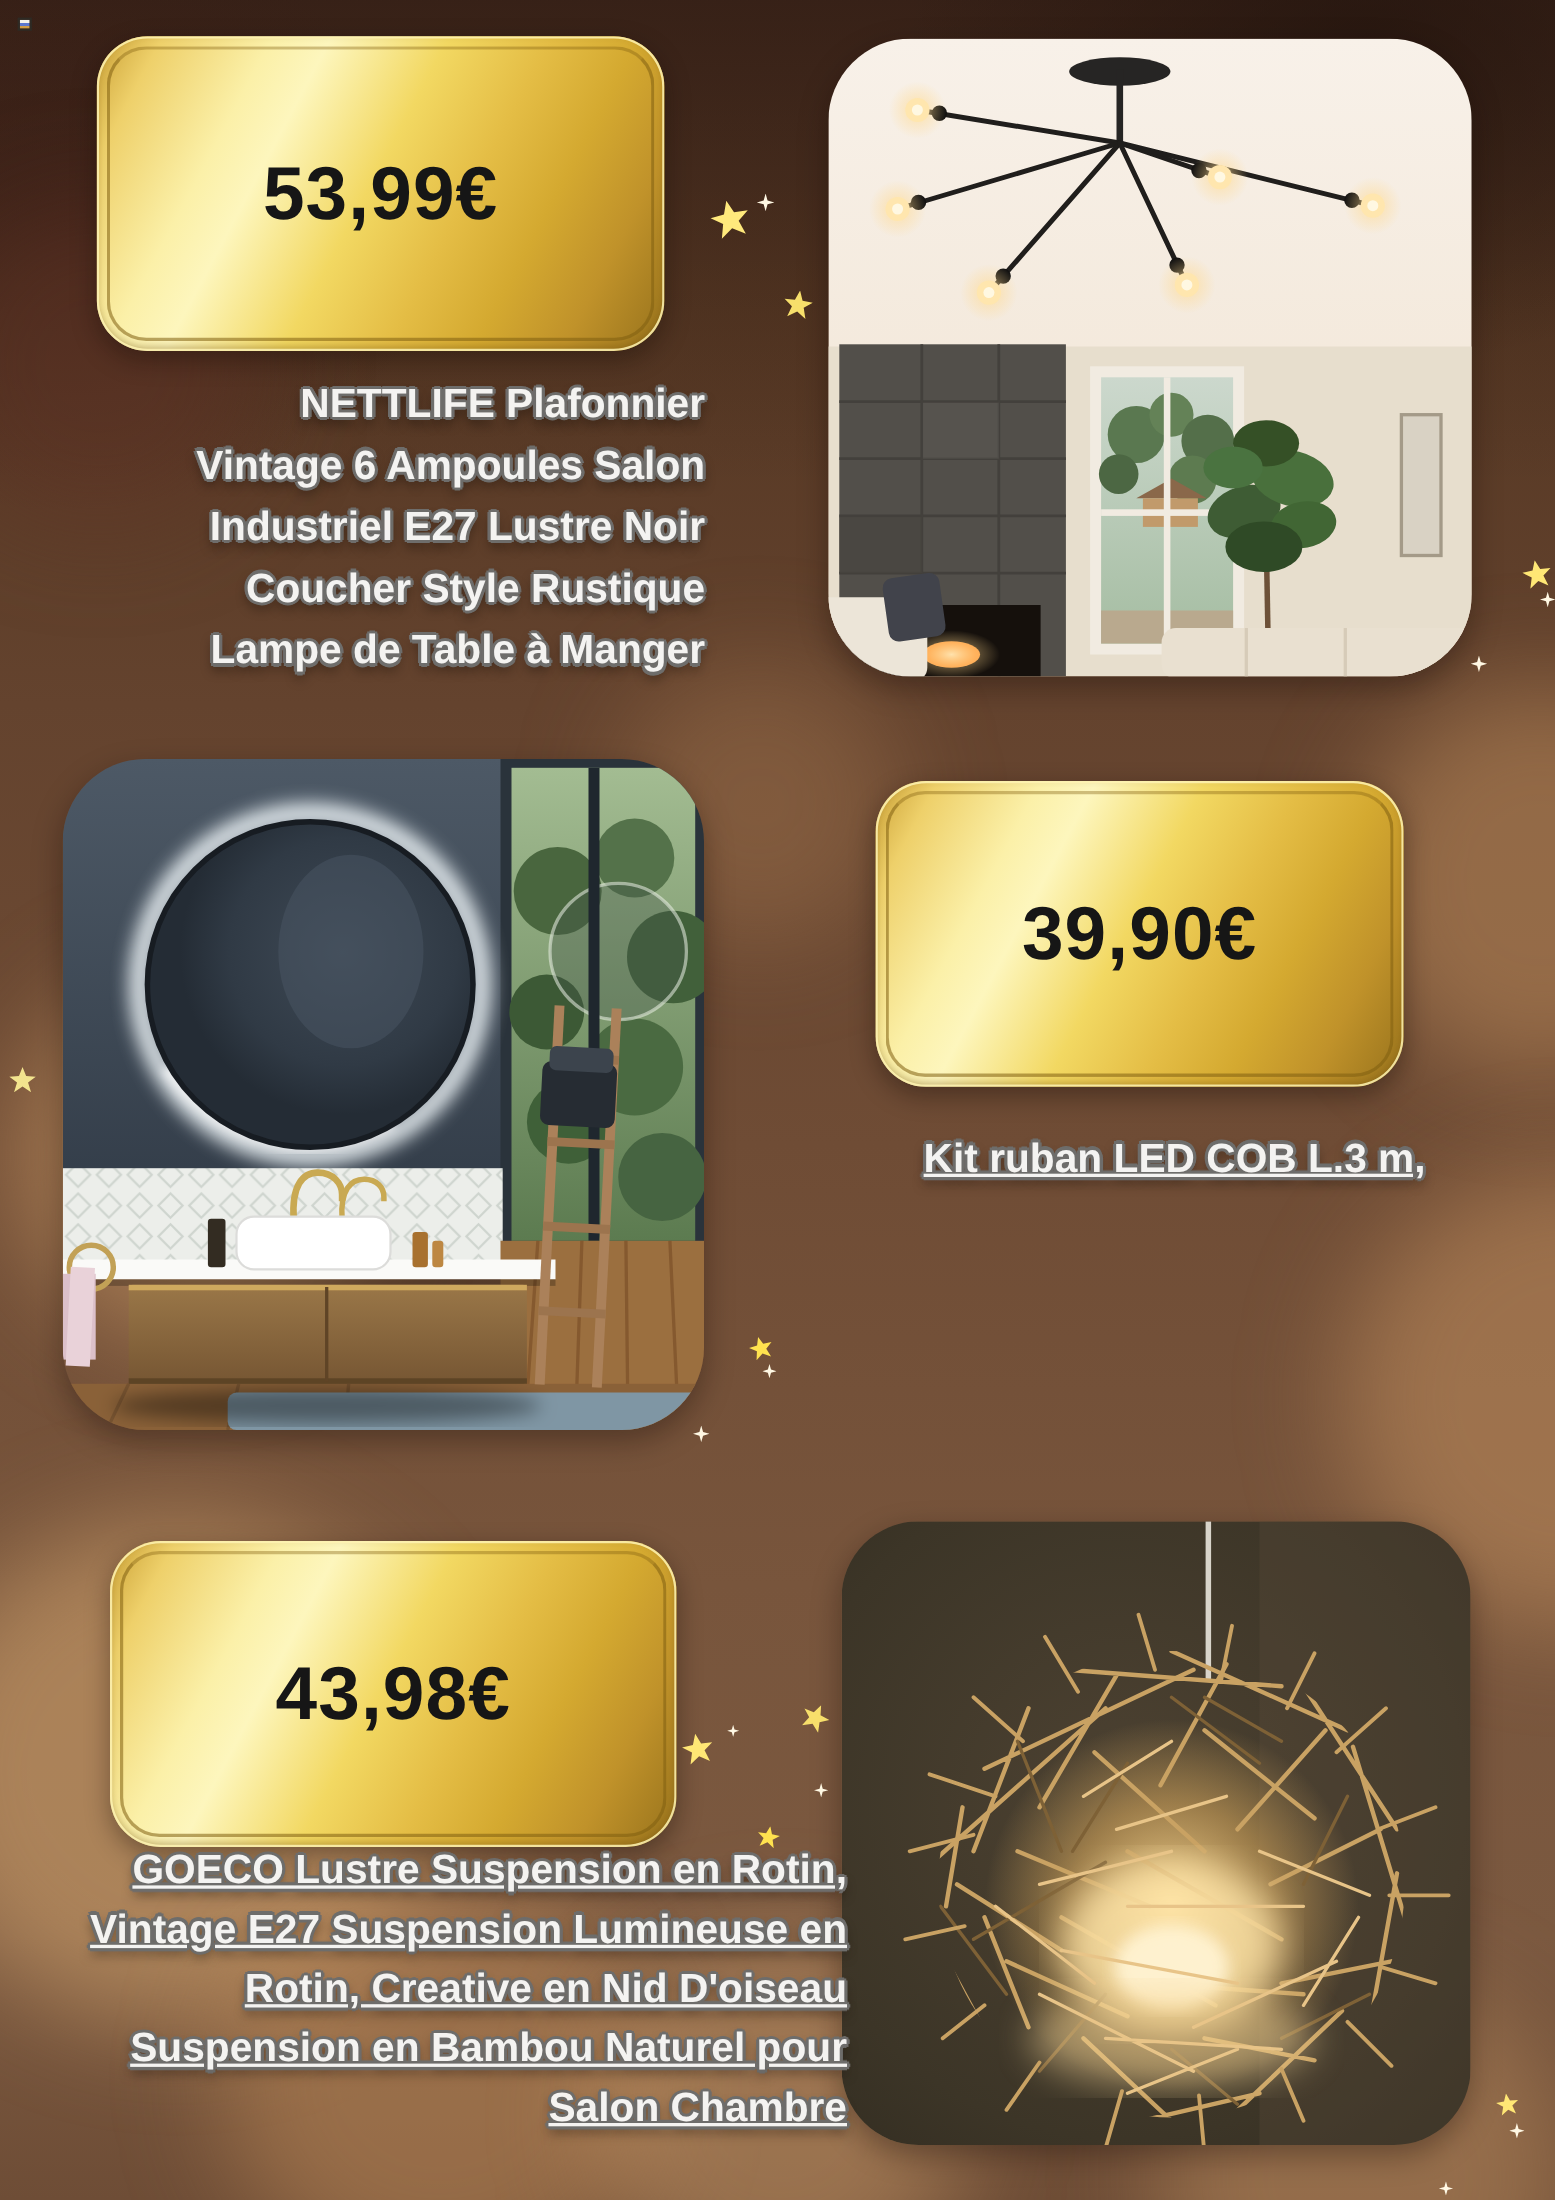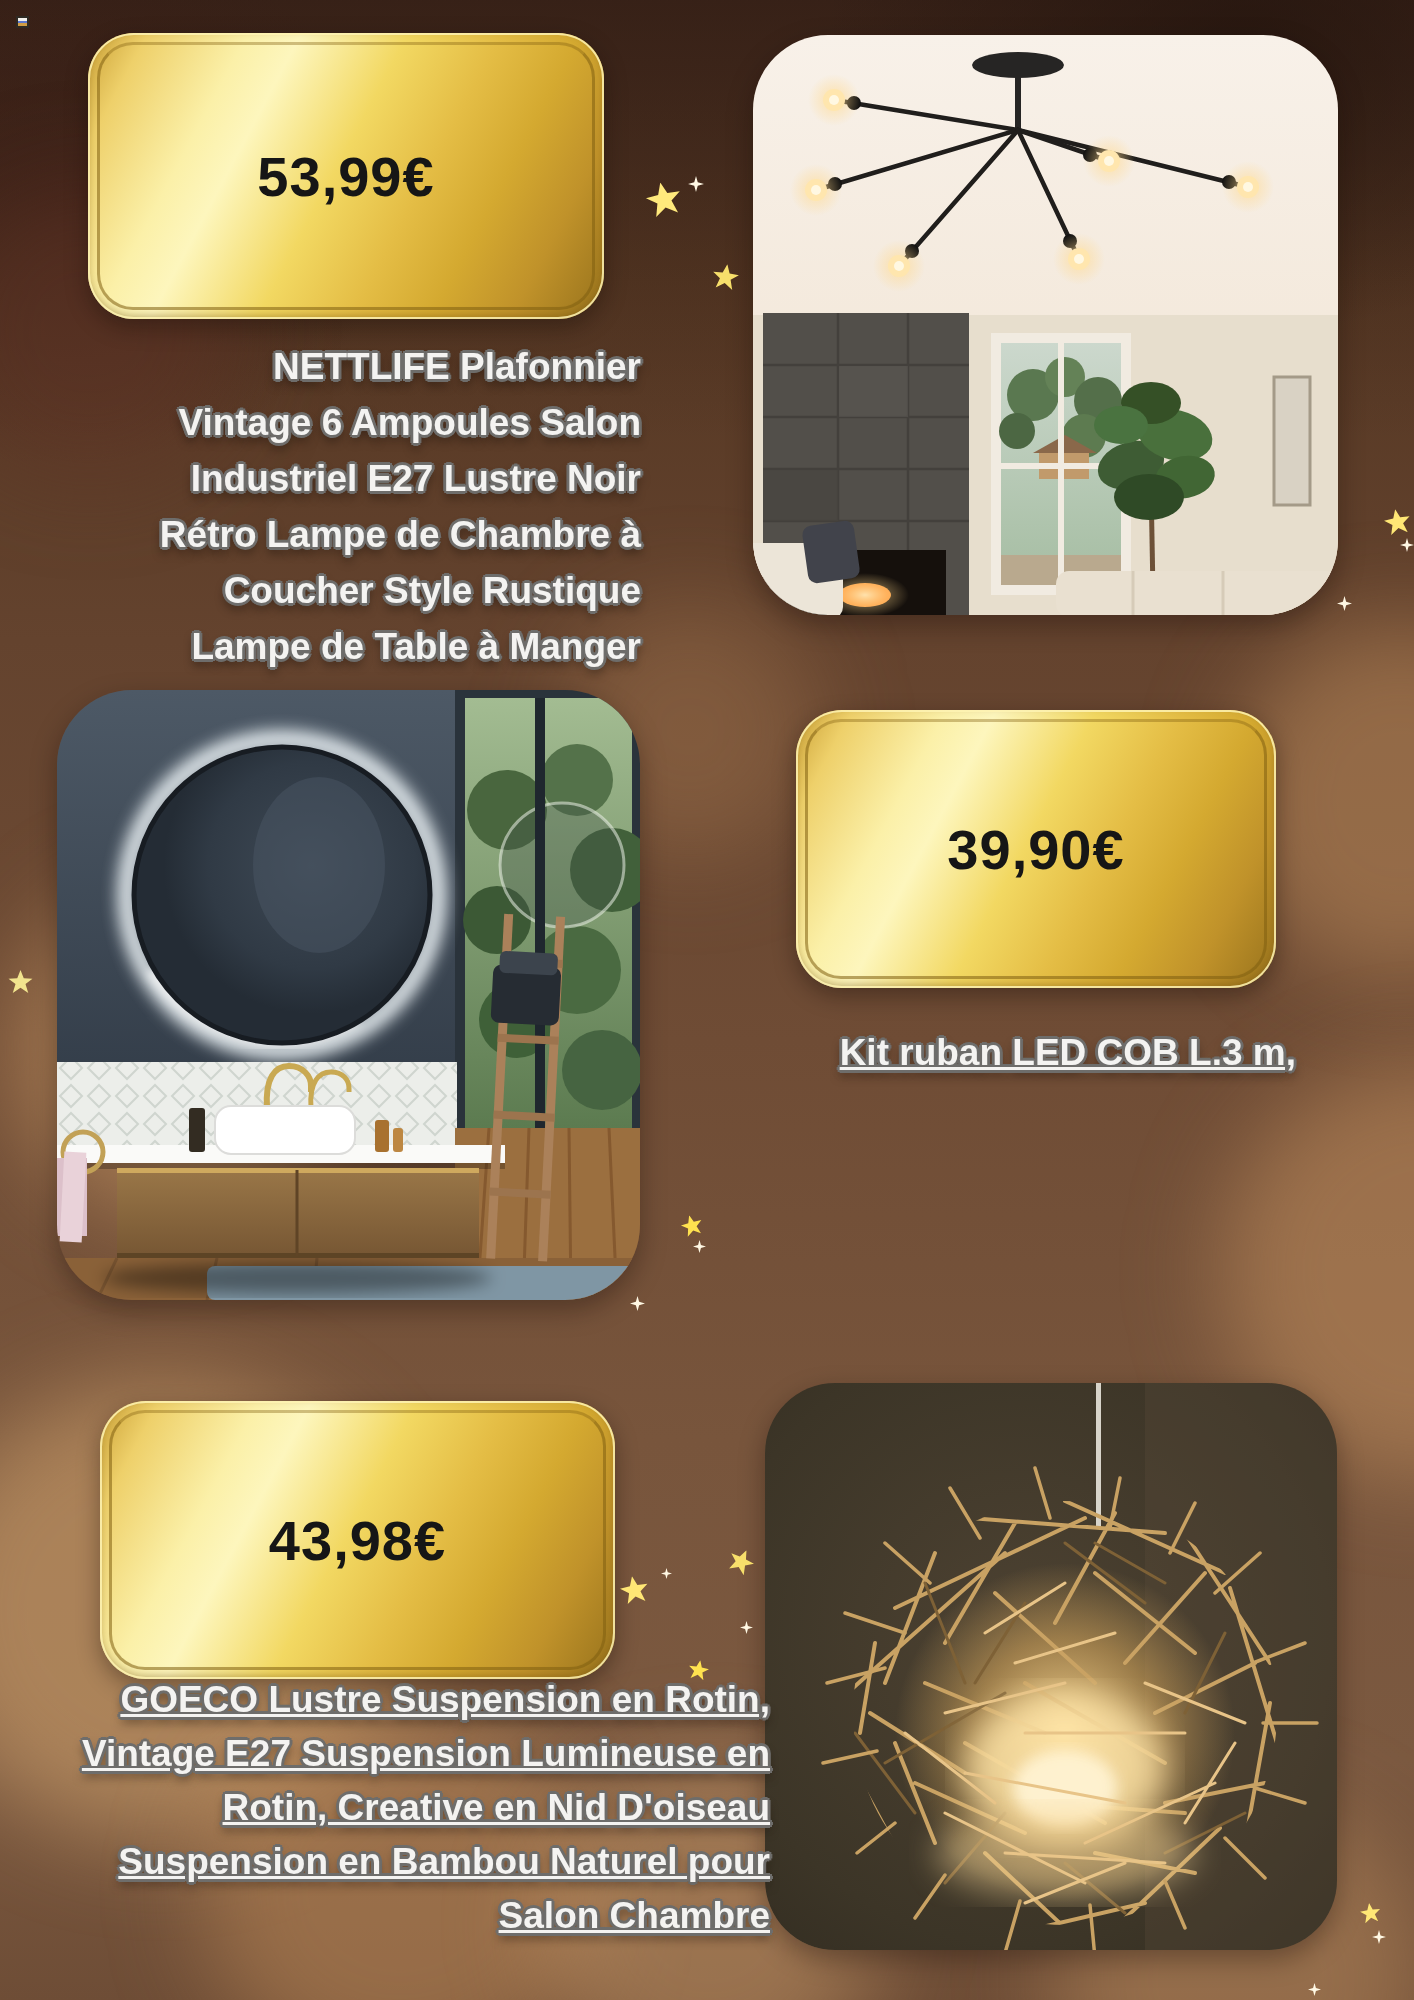--- a/index.html
+++ b/index.html
@@ -25,21 +25,21 @@
     box-shadow:inset 0 0 0 2px rgba(255,244,180,.85), inset 0 -3px 8px rgba(110,78,10,.45), 0 8px 22px rgba(20,10,5,.38);
   }
   .badge::before{
     content:"";position:absolute;inset:9px;border-radius:36px;
     border:3px solid rgba(128,95,18,.55);
     border-top-color:rgba(128,95,18,.38);
     pointer-events:none;
   }
   .price{
     position:absolute;inset:0;display:flex;align-items:center;justify-content:center;
-    font-size:56px;font-weight:bold;color:#161616;letter-spacing:1px;
+    font-size:68px;font-weight:bold;color:#161616;letter-spacing:1px;
   }
 
   
   .photo{position:absolute;overflow:hidden;box-shadow:0 10px 26px rgba(20,10,5,.35);}
   .photo svg{display:block;width:100%;height:100%;}
 
   
   .desc{position:absolute;text-align:right;font-weight:bold;font-size:37px;color:#f4f3f1;
     text-shadow:
       -2px -2px 0 #6e6d6b, 2px -2px 0 #6e6d6b, -2px 2px 0 #6e6d6b, 2px 2px 0 #6e6d6b,
@@ -203,21 +203,20 @@
             </g>
           </g>
         </g>
       </svg>
     </div>
 
     <div class="desc d1" style="left:96px;top:339px;width:545px;">
       <div class="line">NETTLIFE Plafonnier</div>
       <div class="line">Vintage 6 Ampoules Salon</div>
       <div class="line">Industriel E27 Lustre Noir</div>
-      <div class="line">Rétro Lampe de Chambre à</div>
       <div class="line">Coucher Style Rustique</div>
       <div class="line">Lampe de Table à Manger</div>
     </div>
 
     <div class="photo" style="left:57px;top:690px;width:583px;height:610px;border-radius:75px;">
       <svg viewBox="0 0 583 610">
         <defs>
           <linearGradient id="p2wall" x1="0" y1="0" x2="0" y2="1">
             <stop offset="0" stop-color="#4d5966"></stop>
               <stop offset="1" stop-color="#333d49"></stop>

